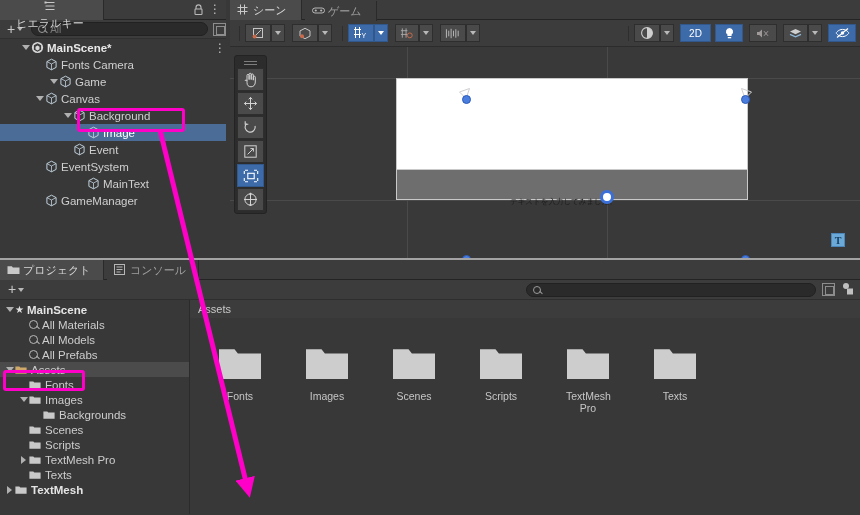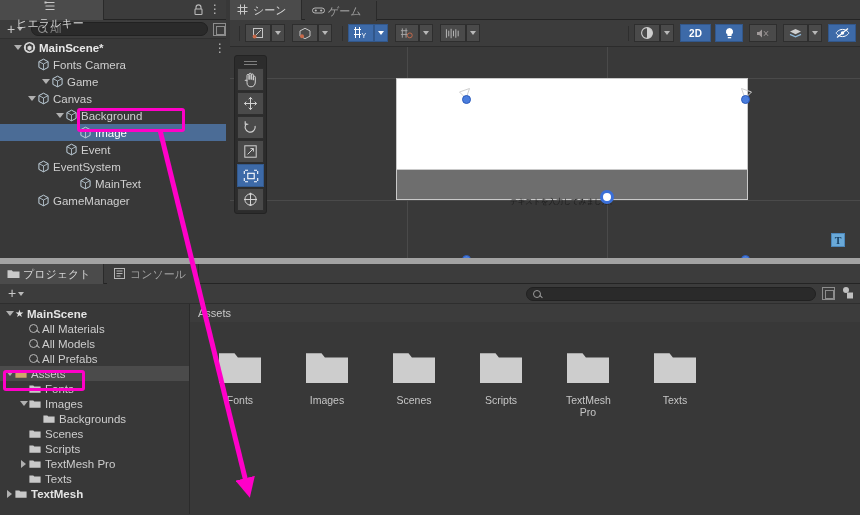--- a/index.html
+++ b/index.html
@@ -37,21 +37,21 @@
   .searchfield {
     flex:1; height:14px; background:#2a2a2a; border:1px solid #212121; border-radius:7px;
     display:flex; align-items:center; padding:0 6px; gap:4px; color:#7a7a7a; font-size:10px;
   }
   .srch-ico { width:8px;height:8px;border:1px solid #9a9a9a;border-radius:50%;position:relative;flex:none;}
   .srch-ico:after{content:"";position:absolute;width:4px;height:1px;background:#9a9a9a;transform:rotate(45deg);right:-3px;bottom:0px;}
   .icobtn-sq { width:13px;height:13px;border:1px solid #8d8d8d; flex:none; position:relative;}
   .icobtn-sq:after{content:"";position:absolute;left:2px;top:2px;width:7px;height:7px;border:1px solid #8d8d8d;}
 
   .hier-tree { position:relative; height:calc(100% - 39px); background:#383838; overflow:hidden; }
-  .row { height:17px; display:flex; align-items:center; font-size:11.5px; color:#cfcfcf; padding-right:4px; white-space:nowrap;}
+  .row { height:17px; display:flex; align-items:center; font-size:11.5px; color:#cfcfcf; padding-right:4px; white-space:nowrap;padding-left:8px;}
   .row.selected { background:#4b6c96; color:#fff; }
   .row .foldarrow { width:11px; flex:none; display:flex; justify-content:center; align-items:center;}
   .arr { width:0;height:0;border-left:4px solid transparent;border-right:4px solid transparent;border-top:5px solid #b0b0b0;}
   .arr.right { border:none; border-top:4px solid transparent;border-bottom:4px solid transparent;border-left:5px solid #b0b0b0;}
   .go-ico {
     width:13px;height:13px;flex:none;margin-right:3px;position:relative;
   }
   .kebab { margin-left:auto; color:#bdbdbd; font-size:12px; letter-spacing:0; line-height:10px;}
 
   
@@ -87,21 +87,21 @@
   .white-rect { position:absolute; background:#fff;}
   .handle { position:absolute; width:9px;height:9px;border-radius:50%;background:#4a7ddd;border:1px solid #2b5bbb;}
   .anchor { position:absolute; width:10px;height:10px; }
   .pivot { position:absolute;width:14px;height:14px;border-radius:50%;border:3px solid #3a6fd8;background:#fff;}
   .jp-text { position:absolute; color:#1d1d1d; font-size:7.5px; font-family:"DejaVu Sans",sans-serif; white-space:nowrap;}
   .t-icon { position:absolute; width:14px;height:14px; background:#6aa9d8; border:1px solid #4c87bb;
             display:flex;align-items:center;justify-content:center;color:#143b5e;font-size:10px;font-weight:bold;
             font-family:"Liberation Serif",serif;}
 
   
-  #project-panel { left:0; top:258px; width:860px; height:257px; background:#383838; border-top:6px solid #a3a3a3;}
+  #project-panel { left:0; top:258px; width:860px; height:257px; background:#383838; border-top:2px solid #a3a3a3;}
   .proj-toolbar { height:20px; background:#3c3c3c; display:flex; align-items:center; padding:0 5px; gap:6px; border-bottom:1px solid #2e2e2e;}
   .proj-body { display:flex; height:calc(100% - 41px); }
   .proj-left { width:190px; background:#383838; border-right:1px solid #2b2b2b; position:relative; overflow:hidden;}
   .proj-right { flex:1; background:#383838; position:relative;}
   .breadcrumbbar { height:18px; background:#3c3c3c; display:flex;align-items:center;padding:0 8px; color:#c9c9c9; font-size:11px;}
   .prow { height:15px; display:flex; align-items:center; font-size:11.5px; color:#cdcdcd; white-space:nowrap;}
   .prow.selected { background:#4b4b4b; }
   .star { color:#e0e0e0; font-size:10px; margin-right:3px;}
   .folder-ico { width:12px;height:10px;flex:none;margin-right:4px;position:relative;}
   .mag { width:9px;height:9px;border:1.3px solid #b9b9b9;border-radius:50%;margin-right:4px;flex:none;position:relative;}
@@ -367,21 +367,21 @@
         <svg width="14" height="14" viewBox="0 0 14 14">
             <circle cx="7" cy="7" r="5.4" fill="none" stroke="#cfcfcf" stroke-width="1.1"></circle>
             <path d="M7 1.6a5.4 5.4 0 010 10.8z" fill="#cfcfcf"></path>
           </svg>
       </div>
       <div class="tbbtn drop">
           <span class="caret-dn"></span>
         </div>
     </div>
 
-    <div class="tbbtn on" style="width:31px;margin-left:6px;font-size:10px;font-weight:bold;">
+    <div class="tbbtn on" style="width:31px;margin-left:6px;font-size:10px;font-weight:normal;">
       <span>2D</span>
     </div>
 
     <div class="tbbtn on" style="width:28px;margin-left:4px;">
       <svg width="11" height="13" viewBox="0 0 11 13">
           <path d="M5.5 1a3.6 3.6 0 00-2.1 6.5v1.6h4.2V7.5A3.6 3.6 0 005.5 1z" fill="#fff"></path>
           <rect x="3.8" y="10" width="3.4" height="1.3" fill="#fff"></rect>
         </svg>
     </div>
 

